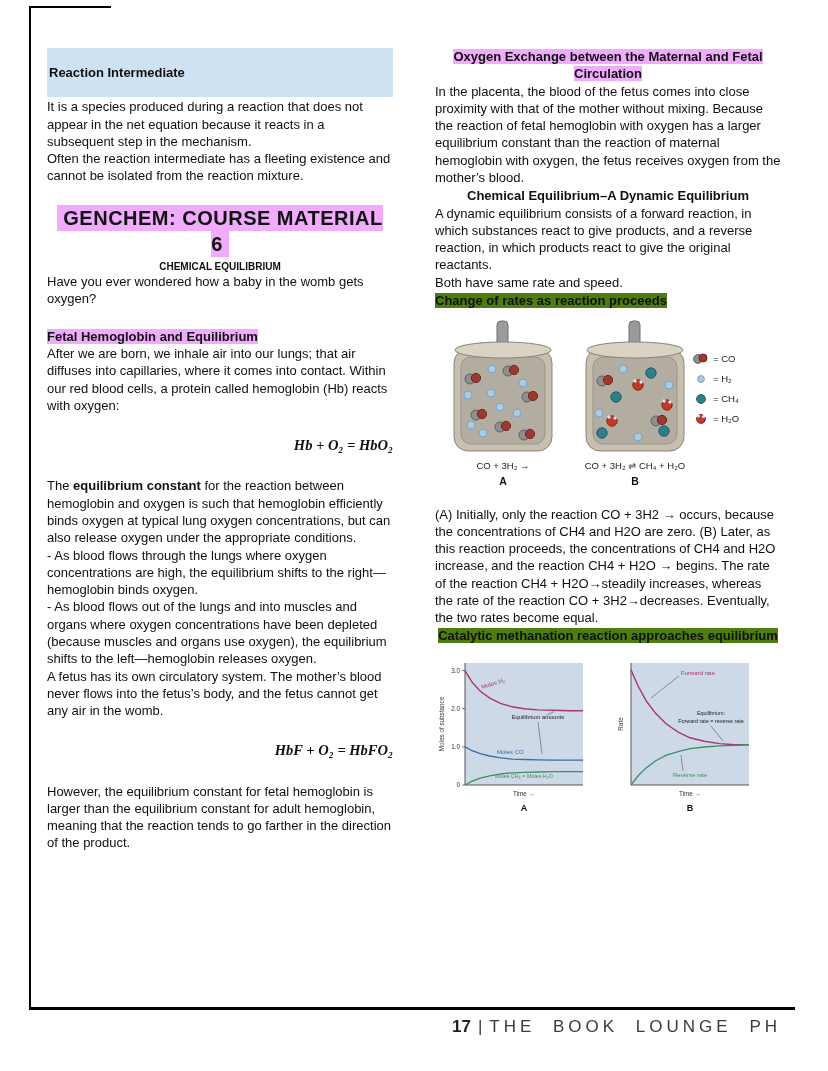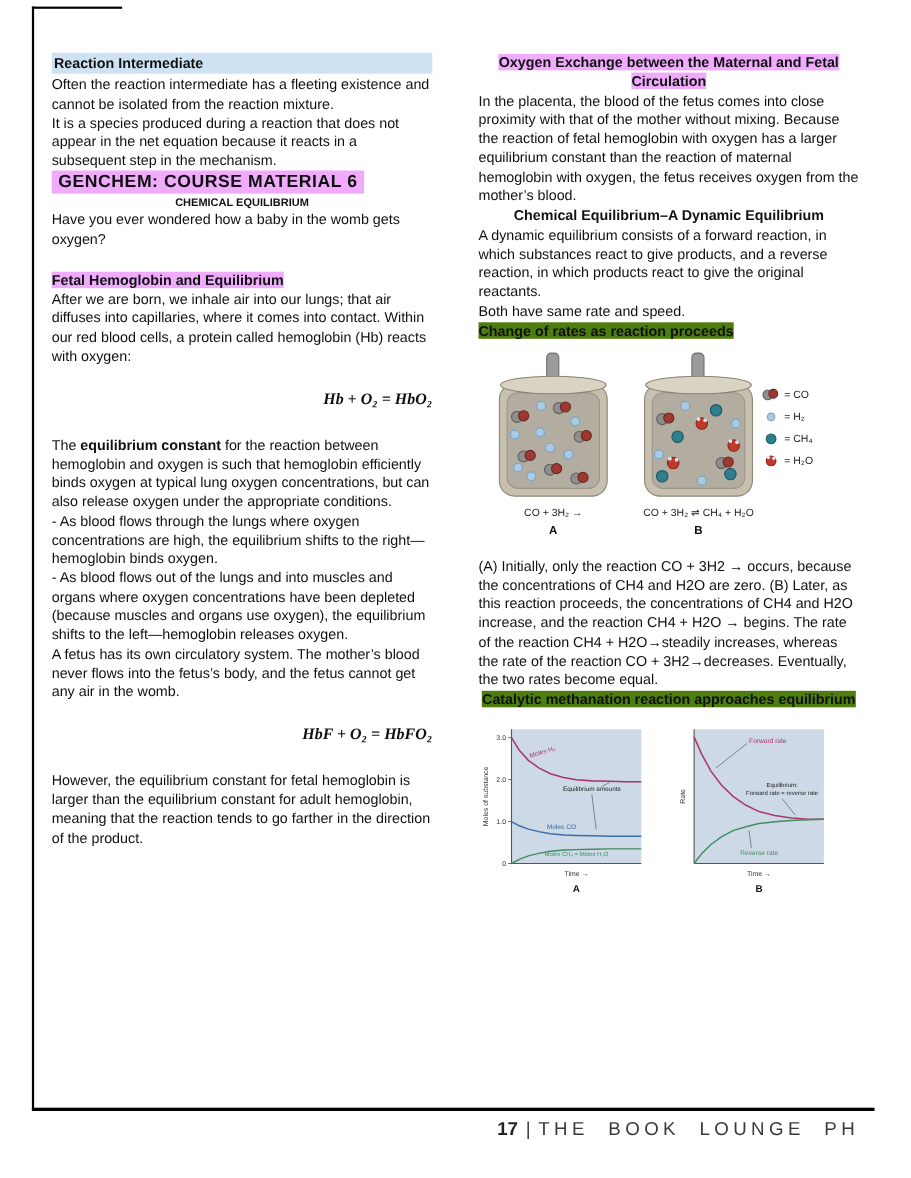--- a/index.html
+++ b/index.html
@@ -15,22 +15,22 @@
   .col{width:346px;flex:none}
   p.body{margin:0}
   .gap16{margin-top:16px}
   .gap17{margin-top:1px}
   .gap20{margin-top:20px}
   .b{font-weight:bold}
   .hd{font-weight:bold}
   .center{text-align:center}
   .hl-blue{background:#f0abfc}
   .hl-peach{background:#4d7c0f}
-  .hd-bar{font-weight:bold;font-size:13px;background:#cfe2f3;display:block;padding:1px 2px;margin-bottom:1px}
-  .doc-title{text-align:left;font-size:16px;letter-spacing:.5px;font-weight:bold}
+  .hd-bar{font-weight:bold;font-size:13px;background:#cfe2f3;display:block;padding:16px 2px;margin-bottom:1px}
+  .doc-title{margin-top:20px;text-align:center;font-size:20px;letter-spacing:.5px;font-weight:bold}
   .doc-title .hl-blue{padding:2px 6px}
   .doc-subtitle{margin-top:2px;text-align:center;font-weight:bold;font-size:10px}
   .equation{font-family:"Liberation Serif",serif;font-style:italic;font-weight:bold;
             text-align:right;font-size:14.5px;margin:22px 0}
   .fig{margin:10px 0 6px;}
   .fig svg{display:inline-block}
   .fig text{font-family:"Liberation Sans",sans-serif}
   .footer{position:absolute;right:47px;top:1016px;display:flex;align-items:baseline;gap:7px;
           font-size:17px;color:#3a3a3a}
   .footer .pgnum{font-weight:bold;color:#222}
@@ -41,22 +41,22 @@
 
 <div class="page">
   <div class="rule rule-left"></div>
   <div class="rule rule-bottom"></div>
   <div class="rule rule-top"></div>
 
   <div class="content">
 
     <section class="col">
       <h3 class="hd-bar">Reaction Intermediate</h3>
+      <p class="body">It is a species produced during a reaction that does not appear in the net equation because it reacts in a subsequent step in the mechanism.</p>
       <p class="body">Often the reaction intermediate has a fleeting existence and cannot be isolated from the reaction mixture.</p>
-      <p class="body">It is a species produced during a reaction that does not appear in the net equation because it reacts in a subsequent step in the mechanism.</p>
 
       <div class="doc-title"><span class="hl-blue">GENCHEM: COURSE MATERIAL 6</span></div>
       <div class="doc-subtitle">CHEMICAL EQUILIBRIUM</div>
 
       <p class="body gap16">Have you ever wondered how a baby in the womb gets oxygen?</p>
 
       <p class="hd gap20"><span class="hl-blue">Fetal Hemoglobin and Equilibrium</span></p>
 
       <p class="body gap16">After we are born, we inhale air into our lungs; that air diffuses into capillaries, where it comes into contact. Within our red blood cells, a protein called hemoglobin (Hb) reacts with oxygen:</p>
 

